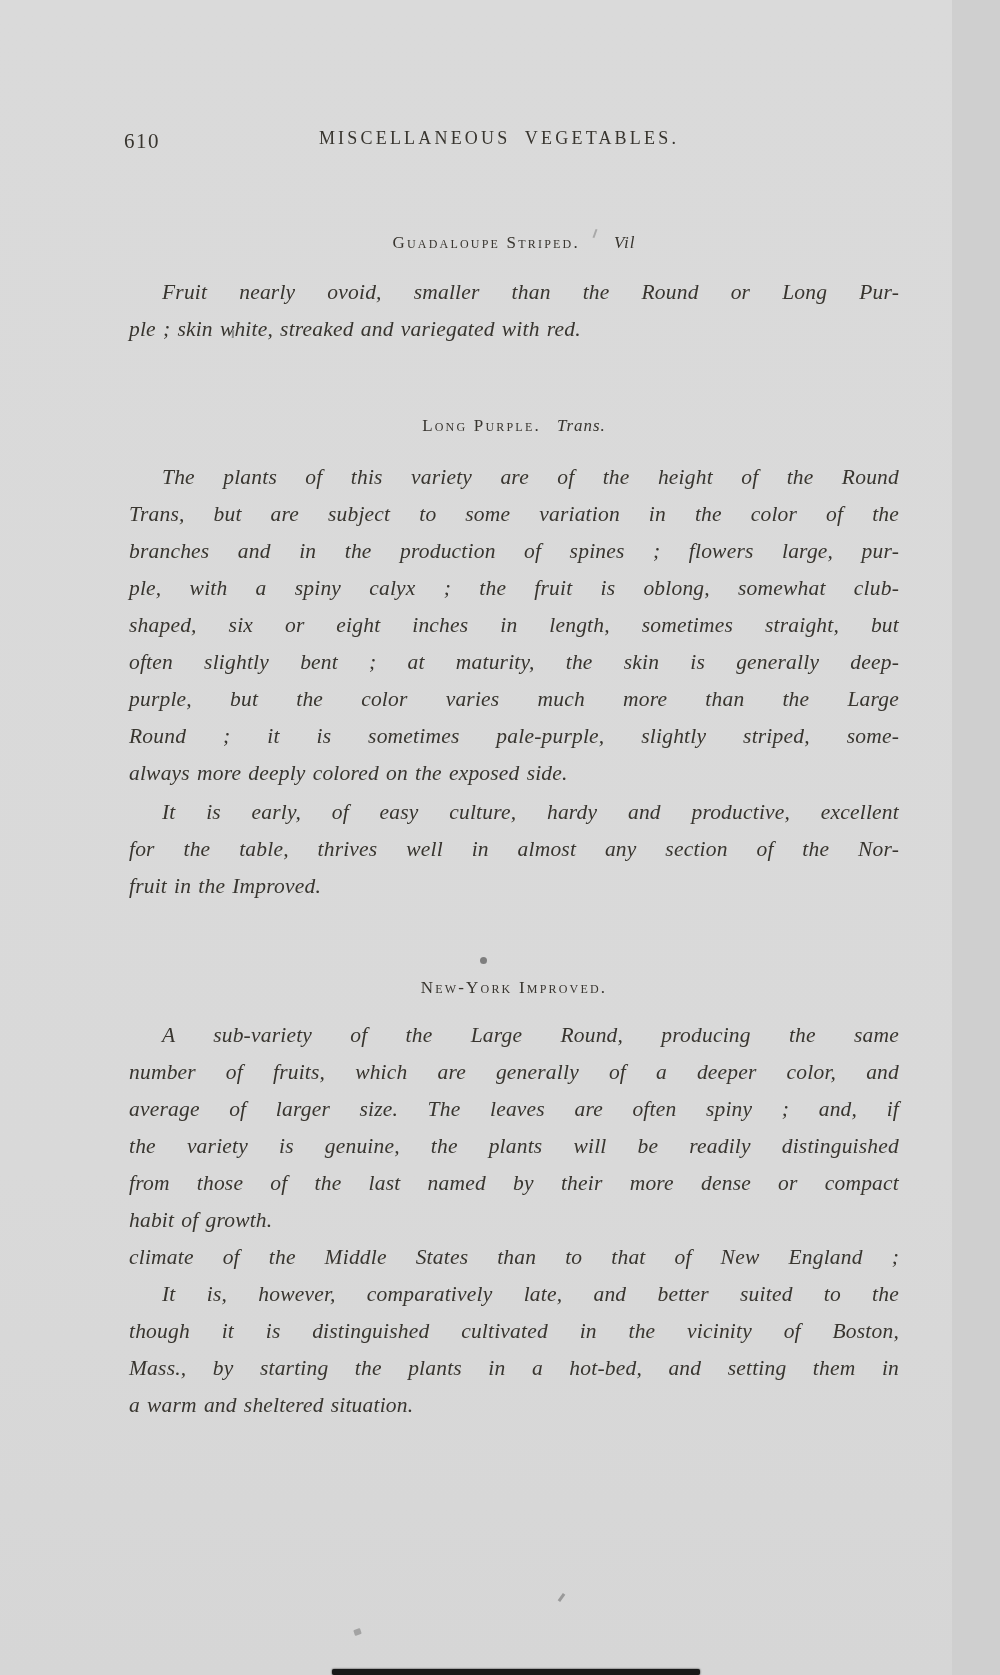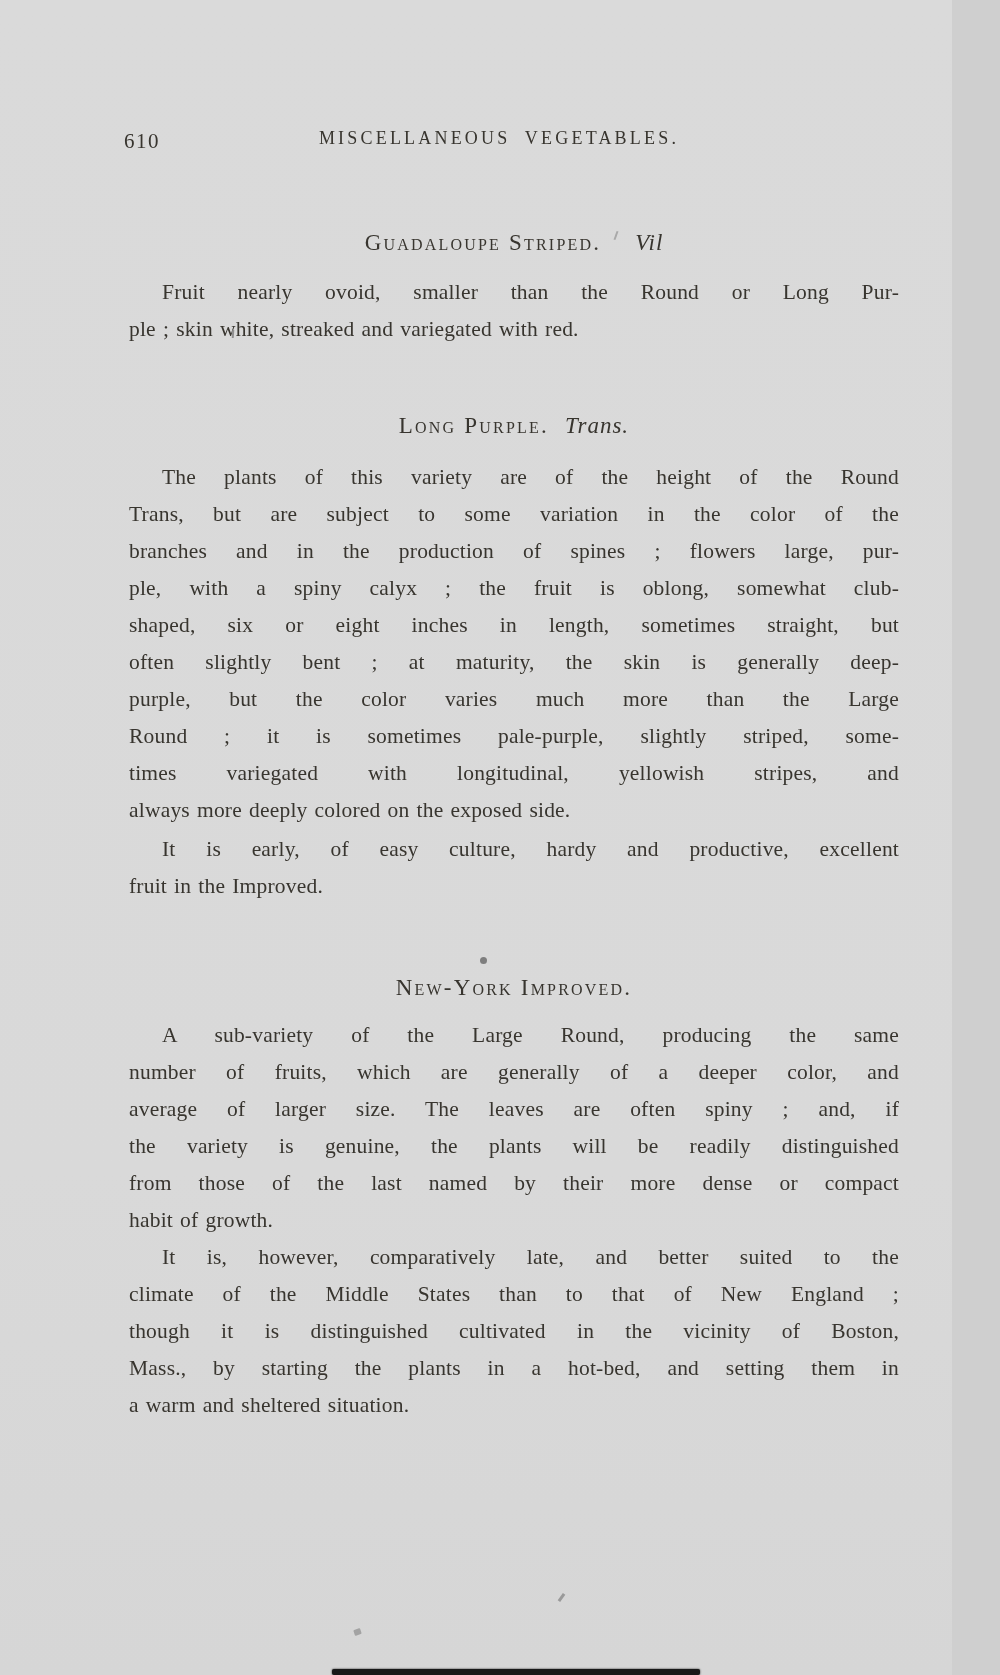--- a/index.html
+++ b/index.html
@@ -8,26 +8,26 @@
   .page {
     position:relative; width:952px; height:1675px; overflow:hidden;
     background:var(--bg);
     background-image:linear-gradient(180deg, #dadada 0%, #d9d9d9 70%, #d6d6d6 100%);
     font-family:"Liberation Serif", serif; color:var(--ink);
   }
   .content { position:relative; margin-left:129px; width:770px; }
   .page-header { position:relative; margin-top:128px; height:26px; }
   .page-number { position:absolute; left:-5px; top:1px; font-size:21px; letter-spacing:1.5px; }
   .running-head { display:block; text-align:center; font-size:18px; letter-spacing:3.2px; word-spacing:7px; padding-right:30px; }
-  .sec-head { margin:0; text-align:center; font-weight:400; font-size:23px; line-height:32px;font-family:Liberation Serif, serif; }
+  .sec-head { margin:0; text-align:center; font-weight:400; font-size:17px; line-height:32px;font-family:Liberation Serif, serif; }
   .sc { font-variant:small-caps; letter-spacing:2.2px; }
   .src { font-style:italic; letter-spacing:1px; margin-left:8px; }
   .tick { display:inline-block; width:2px; height:9px; background:#a9a9a9; transform:rotate(20deg); margin:0 10px 0 14px; vertical-align:10px; }
   .para { margin:0; font-size:21.5px; line-height:37px; }
-  .line { display:block; text-align:justify; text-align-last:justify; letter-spacing:0.2px; word-spacing:1.5px; }
+  .line { display:block; text-align:justify; text-align-last:justify; letter-spacing:0.2px; word-spacing:1.5px;font-style:italic; }
   .line.first { text-indent:33px; }
   .line.last { text-align-last:left; }
   .m-h1 { margin-top:73px; }
   .m-p1 { margin-top:15px; }
   .m-h2 { margin-top:62px; }
   .m-p2 { margin-top:17px; }
   .m-p3 { margin-top:2px; }
   .m-h3 { margin-top:67px; }
   .m-p4 { margin-top:13px; }
   .m-p5 { margin-top:0; }
@@ -64,45 +64,45 @@
 
     <p class="para m-p2">
       <span class="line first">The plants of this variety are of the height of the Round</span>
       <span class="line">Trans, but are subject to some variation in the color of the</span>
       <span class="line">branches and in the production of spines ; flowers large, pur-</span>
       <span class="line">ple, with a spiny calyx ; the fruit is oblong, somewhat club-</span>
       <span class="line">shaped, six or eight inches in length, sometimes straight, but</span>
       <span class="line">often slightly bent ; at maturity, the skin is generally deep-</span>
       <span class="line">purple, but the color varies much more than the Large</span>
       <span class="line">Round ; it is sometimes pale-purple, slightly striped, some-</span>
-      <span class="line">times variegated with longitudinal, yellowish stripes, and</span>
       <span class="line last">always more deeply colored on the exposed side.</span>
     </p>
 
     <p class="para m-p3">
       <span class="line first">It is early, of easy culture, hardy and productive, excellent</span>
+      <span class="line">for the table, thrives well in almost any section of the Nor-</span>
       <span class="line last">fruit in the Improved.</span>
     </p>
 
     <h2 class="sec-head m-h3">
       <span class="sc">New-York Improved.</span>
     </h2>
 
     <p class="para m-p4">
       <span class="line first">A sub-variety of the Large Round, producing the same</span>
       <span class="line">number of fruits, which are generally of a deeper color, and</span>
       <span class="line">average of larger size.  The leaves are often spiny ; and, if</span>
       <span class="line">the variety is genuine, the plants will be readily distinguished</span>
       <span class="line">from those of the last named by their more dense or compact</span>
       <span class="line last">habit of growth.</span>
     </p>
 
     <p class="para m-p5">
+      <span class="line">climate of the Middle States than to that of New England ;</span>
       <span class="line first">It is, however, comparatively late, and better suited to the</span>
-      <span class="line">climate of the Middle States than to that of New England ;</span>
       <span class="line">though it is distinguished cultivated in the vicinity of Boston,</span>
       <span class="line">Mass., by starting the plants in a hot-bed, and setting them in</span>
       <span class="line last">a warm and sheltered situation.</span>
     </p>
 
   </div>
 
   <div class="artifact speck-skin"></div>
   <div class="artifact dot-canadas"></div>
   <div class="artifact speck-mid"></div>

